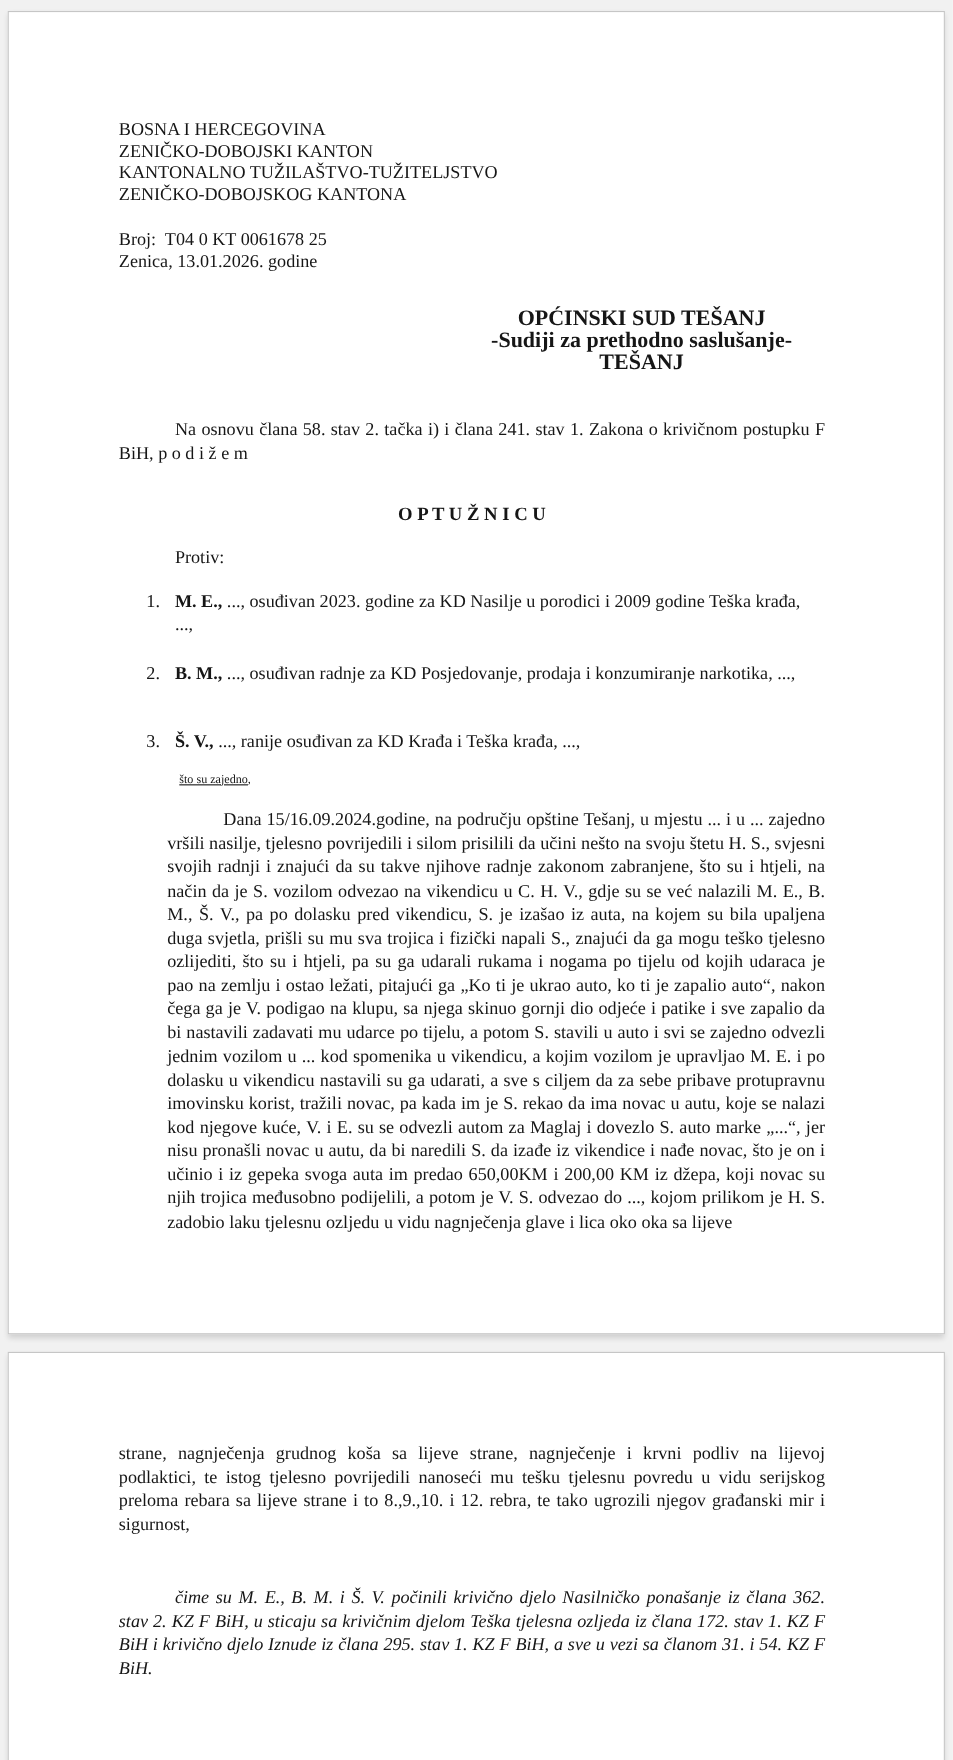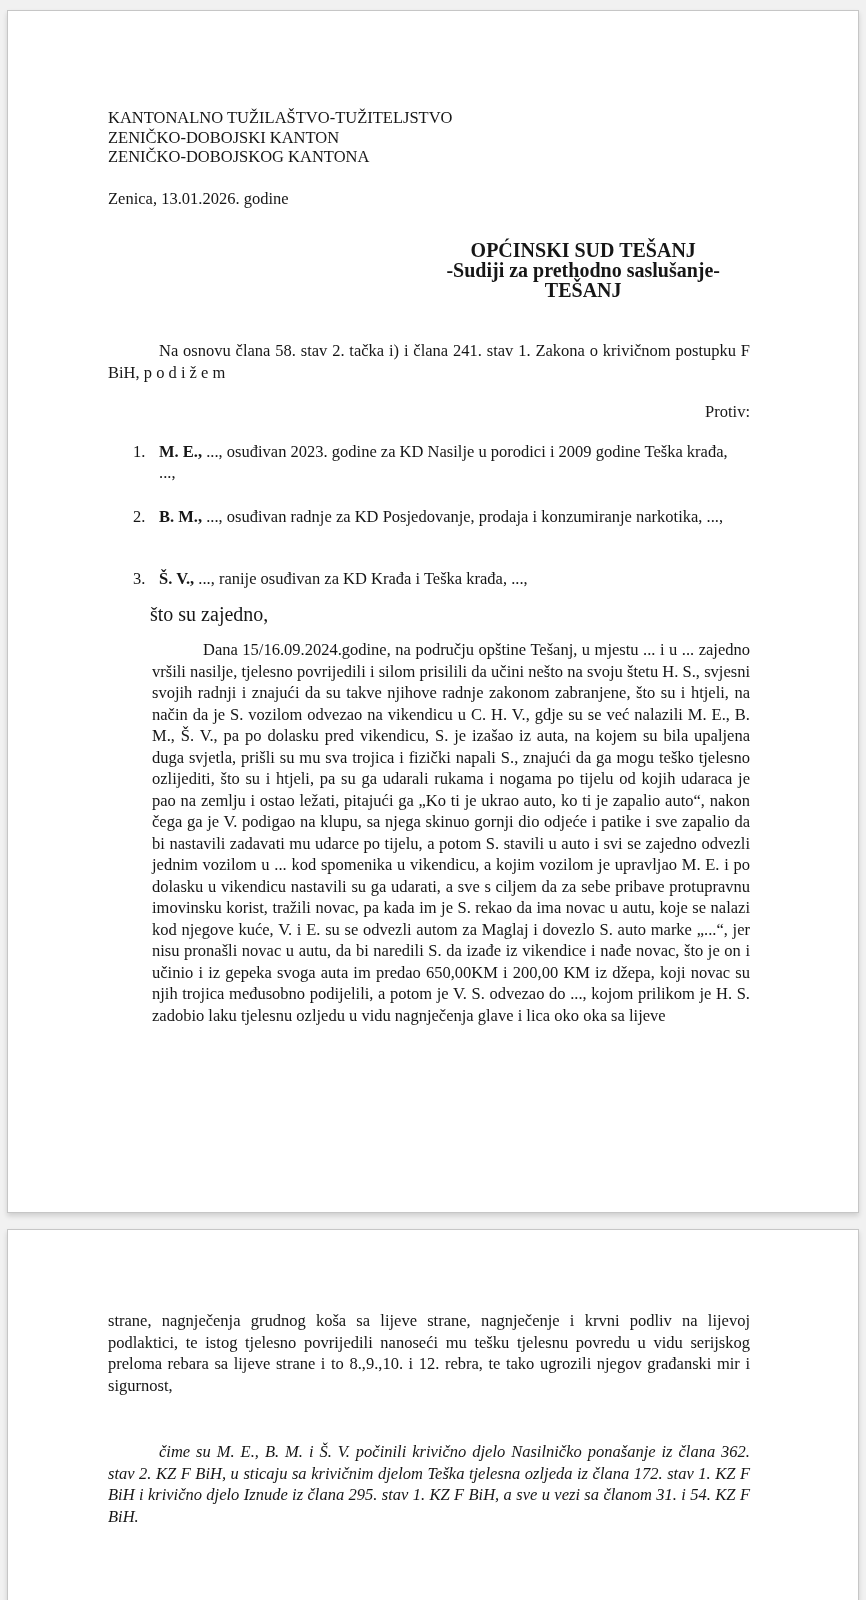--- a/index.html
+++ b/index.html
@@ -72,21 +72,20 @@
     text-align: center;
     font-weight: bold;
     font-size: 17px;
     line-height: 20px;
   }
   .against {
     margin-top: 18px;
     margin-left: 51px;
     font-size: 16.5px;
     line-height: 21.5px;
-    text-align: right;
   }
   .defendants {
     margin-top: 18px;
   }
   .defendant {
     display: flex;
     margin-left: 25px;
     font-size: 16.5px;
     line-height: 21.5px;
   }
@@ -96,23 +95,24 @@
   }
   .defendant .dtext {
     flex: 1;
     text-align: justify;
     white-space: pre-wrap;
   }
   .defendant-1 { margin-bottom: 22px; }
   .defendant-2 { margin-bottom: 41px; }
   .jointly {
     margin-top: 14px;
-    margin-left: 42px;
-    font-size: 20px;
+    margin-left: 55px;
+    font-size: 11px;
     line-height: 21.5px;
+    text-decoration: underline;
   }
   .facts {
     margin-top: 14px;
     text-indent: 51px;
     margin-left: 44px;
   }
   .continuation {
     text-indent: 0;
   }
   .qualification {
@@ -123,37 +123,40 @@
   .bold { font-weight: bold; }
 </style>
 </head>
 <body>
 
 <div class="canvas">
 
   <div class="page page-1">
 
     <div class="letterhead">
+      <div>BOSNA I HERCEGOVINA</div>
+      <div>ZENIČKO-DOBOJSKI KANTON</div>
       <div>KANTONALNO TUŽILAŠTVO-TUŽITELJSTVO</div>
-      <div>ZENIČKO-DOBOJSKI KANTON</div>
       <div>ZENIČKO-DOBOJSKOG KANTONA</div>
     </div>
 
     <div class="case-block">
+      <div>Broj:  T04 0 KT 0061678 25</div>
       <div>Zenica, 13.01.2026. godine</div>
     </div>
 
     <div class="court-block">
       <div>OPĆINSKI SUD TEŠANJ</div>
       <div>-Sudiji za prethodno saslušanje-</div>
       <div>TEŠANJ</div>
     </div>
 
     <p class="para legal-basis">Na osnovu člana 58. stav 2. tačka i) i člana 241. stav 1. Zakona o krivičnom postupku F BiH, p o d i ž e m</p>
 
+    <div class="indictment-title">O P T U Ž N I C U</div>
 
     <div class="against">Protiv:</div>
 
     <div class="defendants">
       <div class="defendant defendant-1">
         <span class="num">1.</span>
         <span class="dtext"><span class="bold">M. E.,</span><span> ..., osuđivan 2023. godine za KD Nasilje u porodici i 2009 godine Teška krađa,
 ...,</span></span>
       </div>
       <div class="defendant defendant-2">

